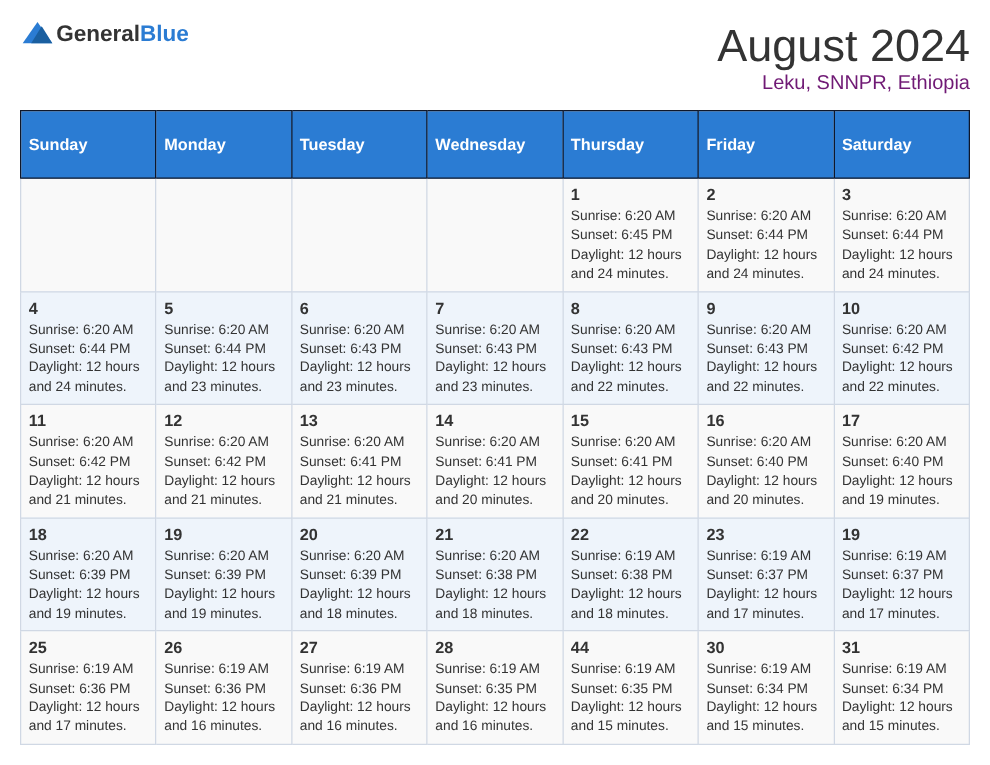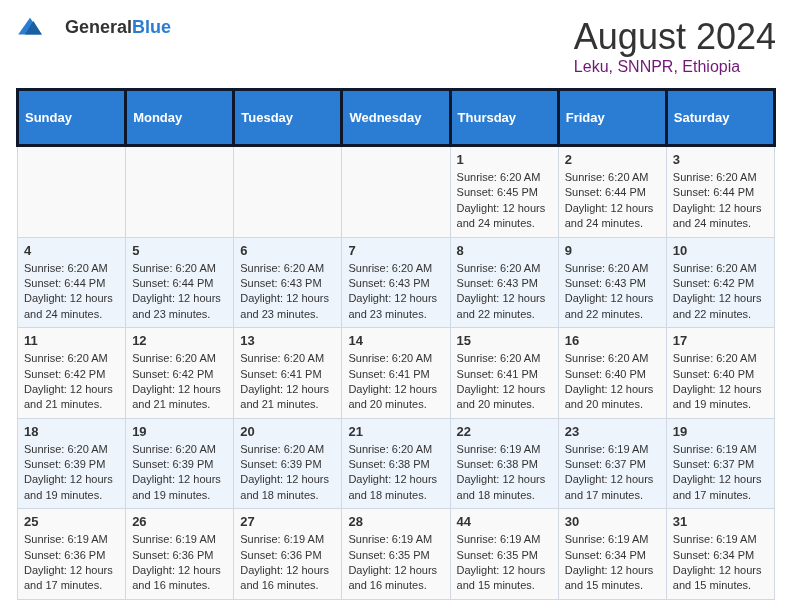--- a/index.html
+++ b/index.html
@@ -12,28 +12,28 @@
     }
     .header {
       display: flex;
       justify-content: space-between;
       align-items: flex-start;
       margin-bottom: 12px;
     }
     .logo {
       display: flex;
       align-items: center;
-      gap: 21px;
+      gap: 1px;
     }
     .logo-icon {
       width: 28px;
       height: 22px;
     }
     .title-area {
-      text-align: left;
+      text-align: right;
     }
     .month-title {
       font-size: 36px;
       font-weight: 300;
       color: #333;
     }
     .location {
       font-size: 16px;
       color: #701a75;
     }
@@ -43,21 +43,21 @@
     }
     thead tr {
       background-color: #2b7cd3;
     }
     thead th {
       color: #fff;
       font-size: 13px;
       font-weight: bold;
       padding: 19px 6px;
       text-align: left;
-      border: 3px solid #0f172a;
+      border: 1px solid #0f172a;
     }
     tbody tr {
       height: 90px;
     }
     tbody tr:nth-child(odd) {
       background-color: #f9f9f9;
     }
     tbody tr:nth-child(even) {
       background-color: #eef4fb;
     }

